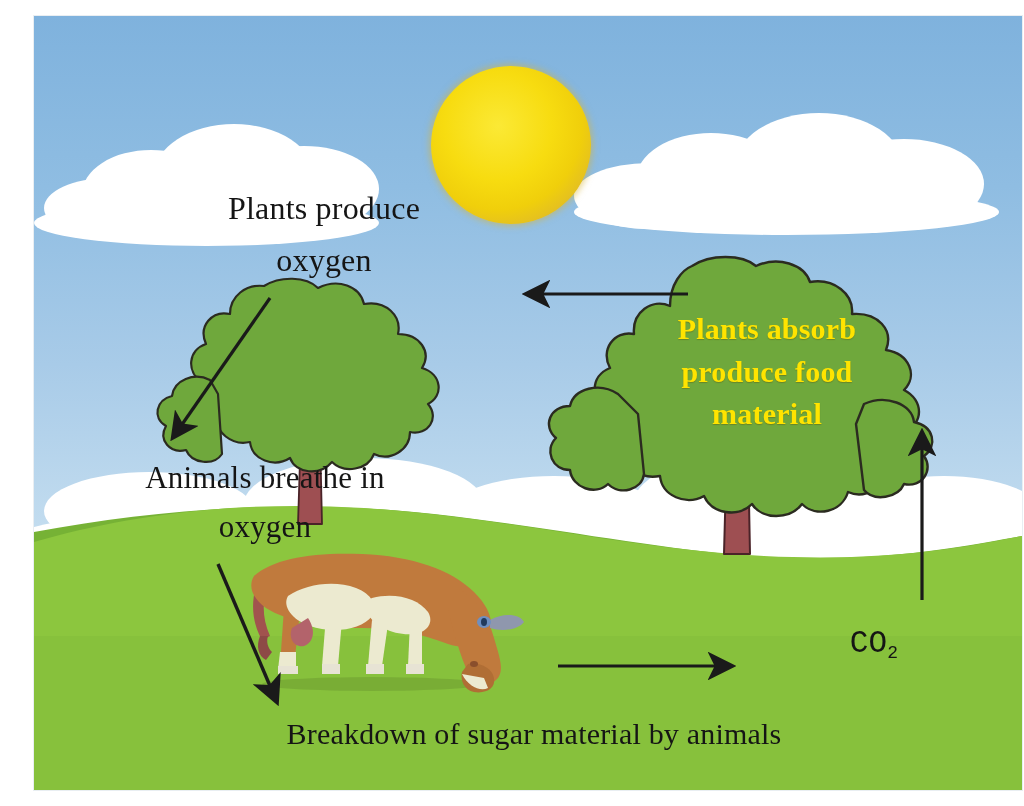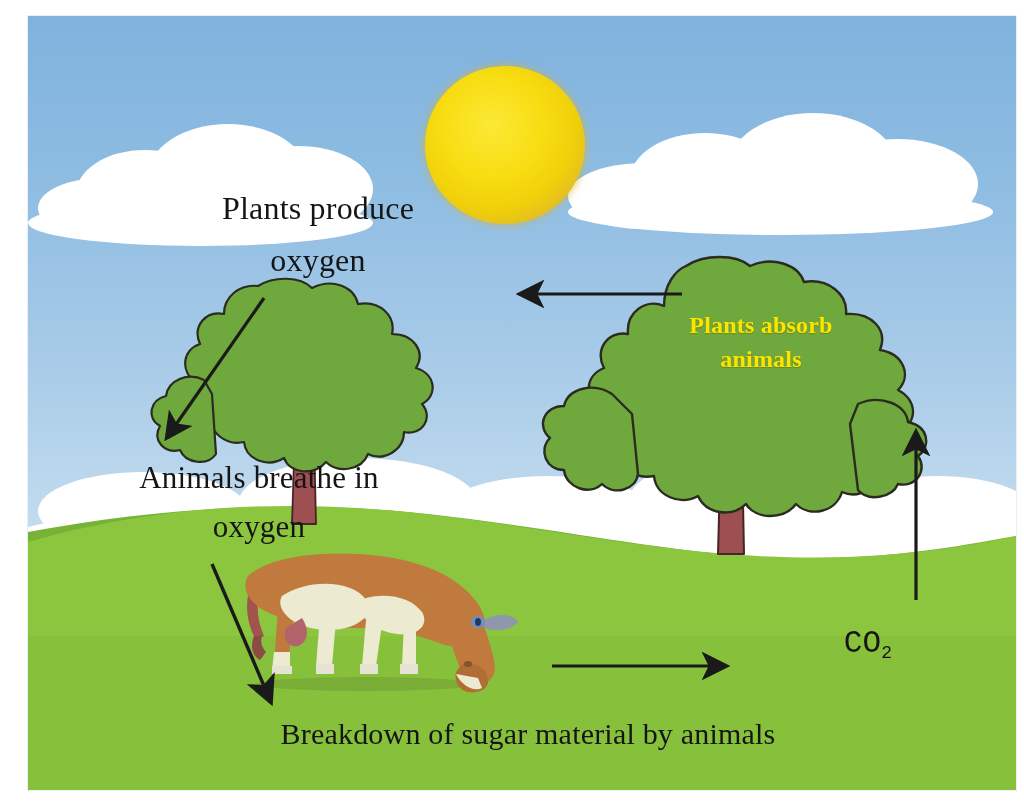--- a/index.html
+++ b/index.html
@@ -2,21 +2,21 @@
 <html><head>
 <meta charset="utf-8">
 <style>
   html,body{margin:0;padding:0;background:#ffffff;}
   body{width:1024px;height:806px;overflow:hidden;font-family:"Liberation Serif",serif;}
 
   #stage{position:relative;width:1024px;height:806px;background:#ffffff;}
 
   
   #frame{
-    position:absolute;left:28px;top:16px;width:988px;height:774px;
+    position:absolute;left:34px;top:16px;width:988px;height:774px;
     overflow:hidden;background:#cfe3f4;
     box-shadow:0 0 0 1px #e9eef2;
   }
 
   
   .sky{
     position:absolute;left:0;top:0;width:100%;height:100%;
     background:linear-gradient(180deg,#7fb2dd 0%, #8fbde2 22%, #a8cbe8 45%, #c2dcef 66%, #dcebf6 84%, #eef5fb 100%);
   }
 
@@ -296,23 +296,24 @@
     <div class="lbl center" style="left:150px;top:174px;width:280px;font-size:32px;">
       <div>Plants produce</div>
       <div style="margin-top:14px;">oxygen</div>
     </div>
 
     <div class="lbl center" style="left:66px;top:444px;width:330px;font-size:31px;">
       <div>Animals breathe in</div>
       <div style="margin-top:12px;">oxygen</div>
     </div>
 
-    <div class="lbl yellow" style="left:598px;top:292px;width:270px;font-size:24px;line-height:1.42;">
+    <div class="lbl yellow" style="left:598px;top:292px;width:270px;font-size:30px;line-height:1.42;">
       <div>Plants absorb</div>
-      <div>animals</div>
+      <div>produce food</div>
+      <div>material</div>
     </div>
 
     <div class="lbl center" style="left:690px;top:598px;width:300px;font-size:31px;">
       <div style="margin-top:12px;font-family:Liberation Mono, monospace;">
         <span>CO</span><sub>2</sub>
       </div>
     </div>
 
     <div class="lbl center cap" style="left:130px;top:700px;width:740px;">
       <span>Breakdown of sugar material by animals</span>

